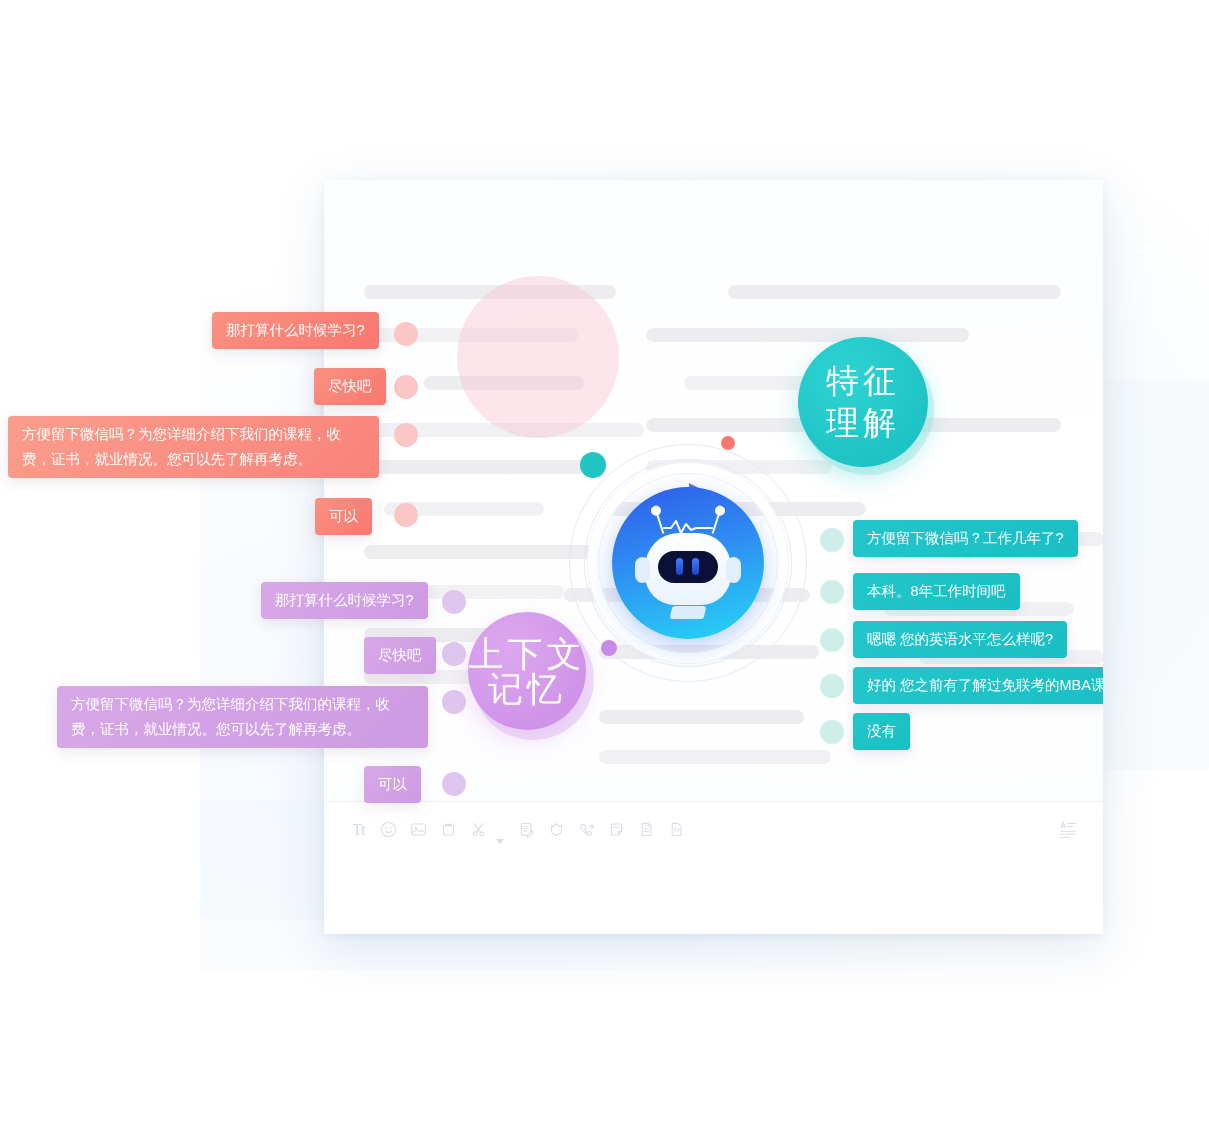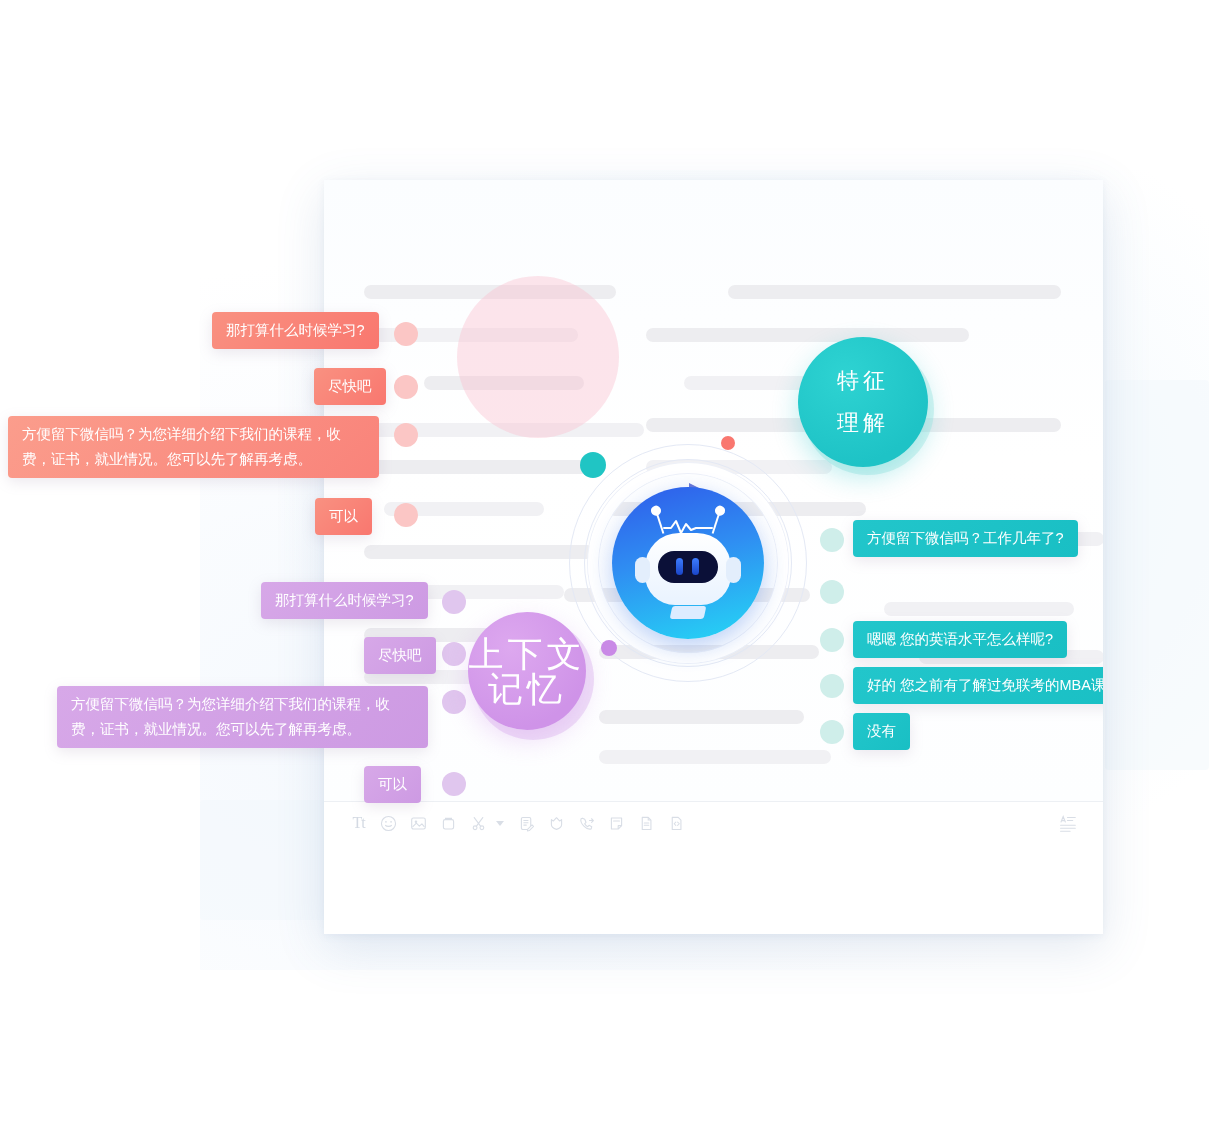--- a/index.html
+++ b/index.html
@@ -294,21 +294,21 @@
   .orbit-arrow { position: absolute; left: 0; top: 0; }
 
   .accent-dot { position: absolute; border-radius: 50%; }
 
   
   .toolbar {
     position: relative;
     height: 43px;
     border-top: 1px solid #edf0f4;
     display: flex;
-    align-items: center;
+    align-items: flex-end;
     padding: 0 20px;
     box-sizing: border-box;
     background: #ffffff;
   }
   .tool {
     width: 29px; height: 29px;
     display: flex; align-items: center; justify-content: center;
     color: #d9dee6;
     margin-right: 1px;
     cursor: pointer;
@@ -382,20 +382,23 @@
     <div class="sk-dot purple" style="left:118px;top:592px;"></div>
 
     <div class="sk-dot teal" style="left:496px;top:348px;"></div>
     <div class="sk-dot teal" style="left:496px;top:400px;"></div>
     <div class="sk-dot teal" style="left:496px;top:448px;"></div>
     <div class="sk-dot teal" style="left:496px;top:494px;"></div>
     <div class="sk-dot teal" style="left:496px;top:540px;"></div>
 
     <div class="bubble teal" style="left:529px;top:340px;">
       <span>方便留下微信吗？工作几年了?</span>
+    </div>
+    <div class="bubble teal" style="left:529px;top:393px;">
+      <span>本科。8年工作时间吧</span>
     </div>
     <div class="bubble teal" style="left:529px;top:441px;">
       <span>嗯嗯 您的英语水平怎么样呢?</span>
     </div>
     <div class="bubble teal" style="left:529px;top:487px;">
       <span>好的 您之前有了解过免联考的MBA课程吗?</span>
     </div>
     <div class="bubble teal" style="left:529px;top:533px;">
       <span>没有</span>
     </div>
@@ -426,21 +429,21 @@
       </div>
     </div>
 
     <div class="accent-dot" style="left:256px;top:272px;width:26px;height:26px;background:#20c5c4;"></div>
     <div class="accent-dot" style="left:397px;top:256px;width:14px;height:14px;background:#f9776f;"></div>
     <div class="accent-dot" style="left:277px;top:460px;width:16px;height:16px;background:#c98ae6;"></div>
 
     <div class="circle-halo" style="left:133px;top:96px;width:162px;height:162px;background:#fbc1d0;"></div>
 
     <div class="circle-halo" style="left:478px;top:163px;width:132px;height:132px;background:#a8e6e2;"></div>
-    <div class="circle teal" style="left:474px;top:157px;width:130px;height:130px;font-size:22px;line-height:42px;">
+    <div class="circle teal" style="left:474px;top:157px;width:130px;height:130px;font-size:33px;line-height:42px;">
       <span>特征</span>
       <span>理解</span>
     </div>
 
     <div class="circle-halo" style="left:148px;top:438px;width:122px;height:122px;background:#dcb6ee;"></div>
     <div class="circle purple" style="left:144px;top:432px;width:118px;height:118px;font-size:35px;line-height:35px;">
       <span>上下文</span>
       <span>记忆</span>
     </div>
 

